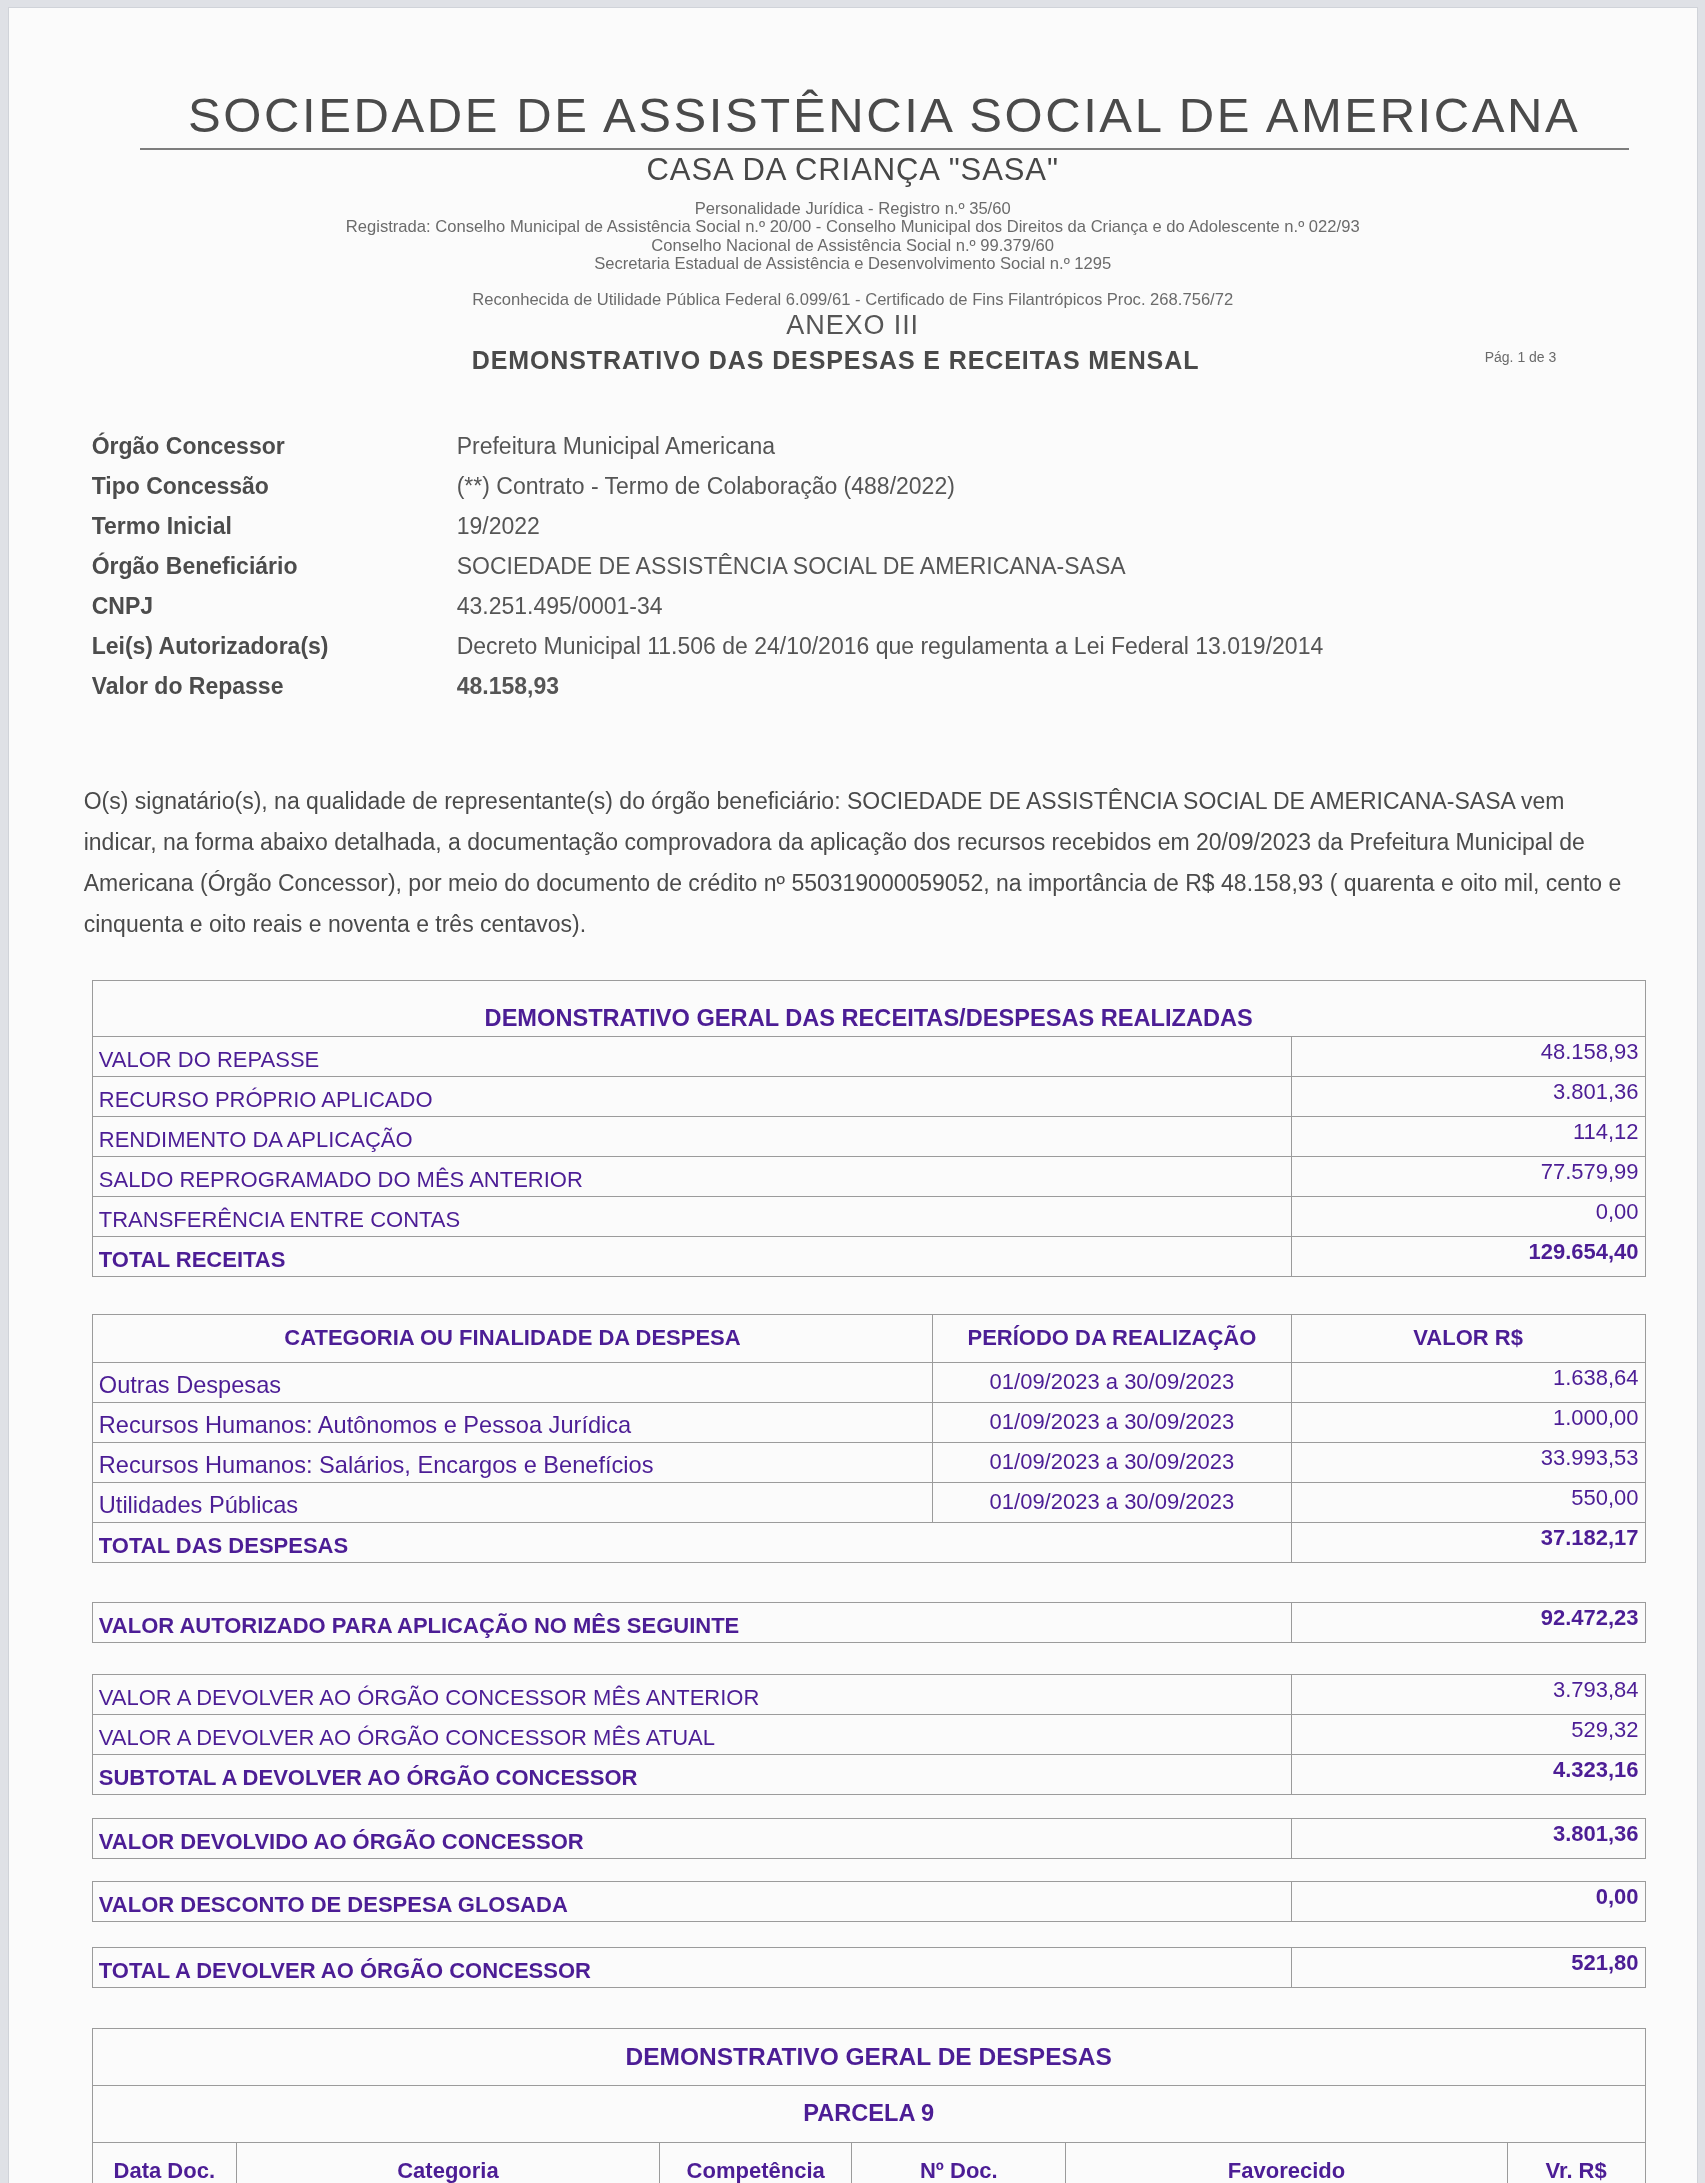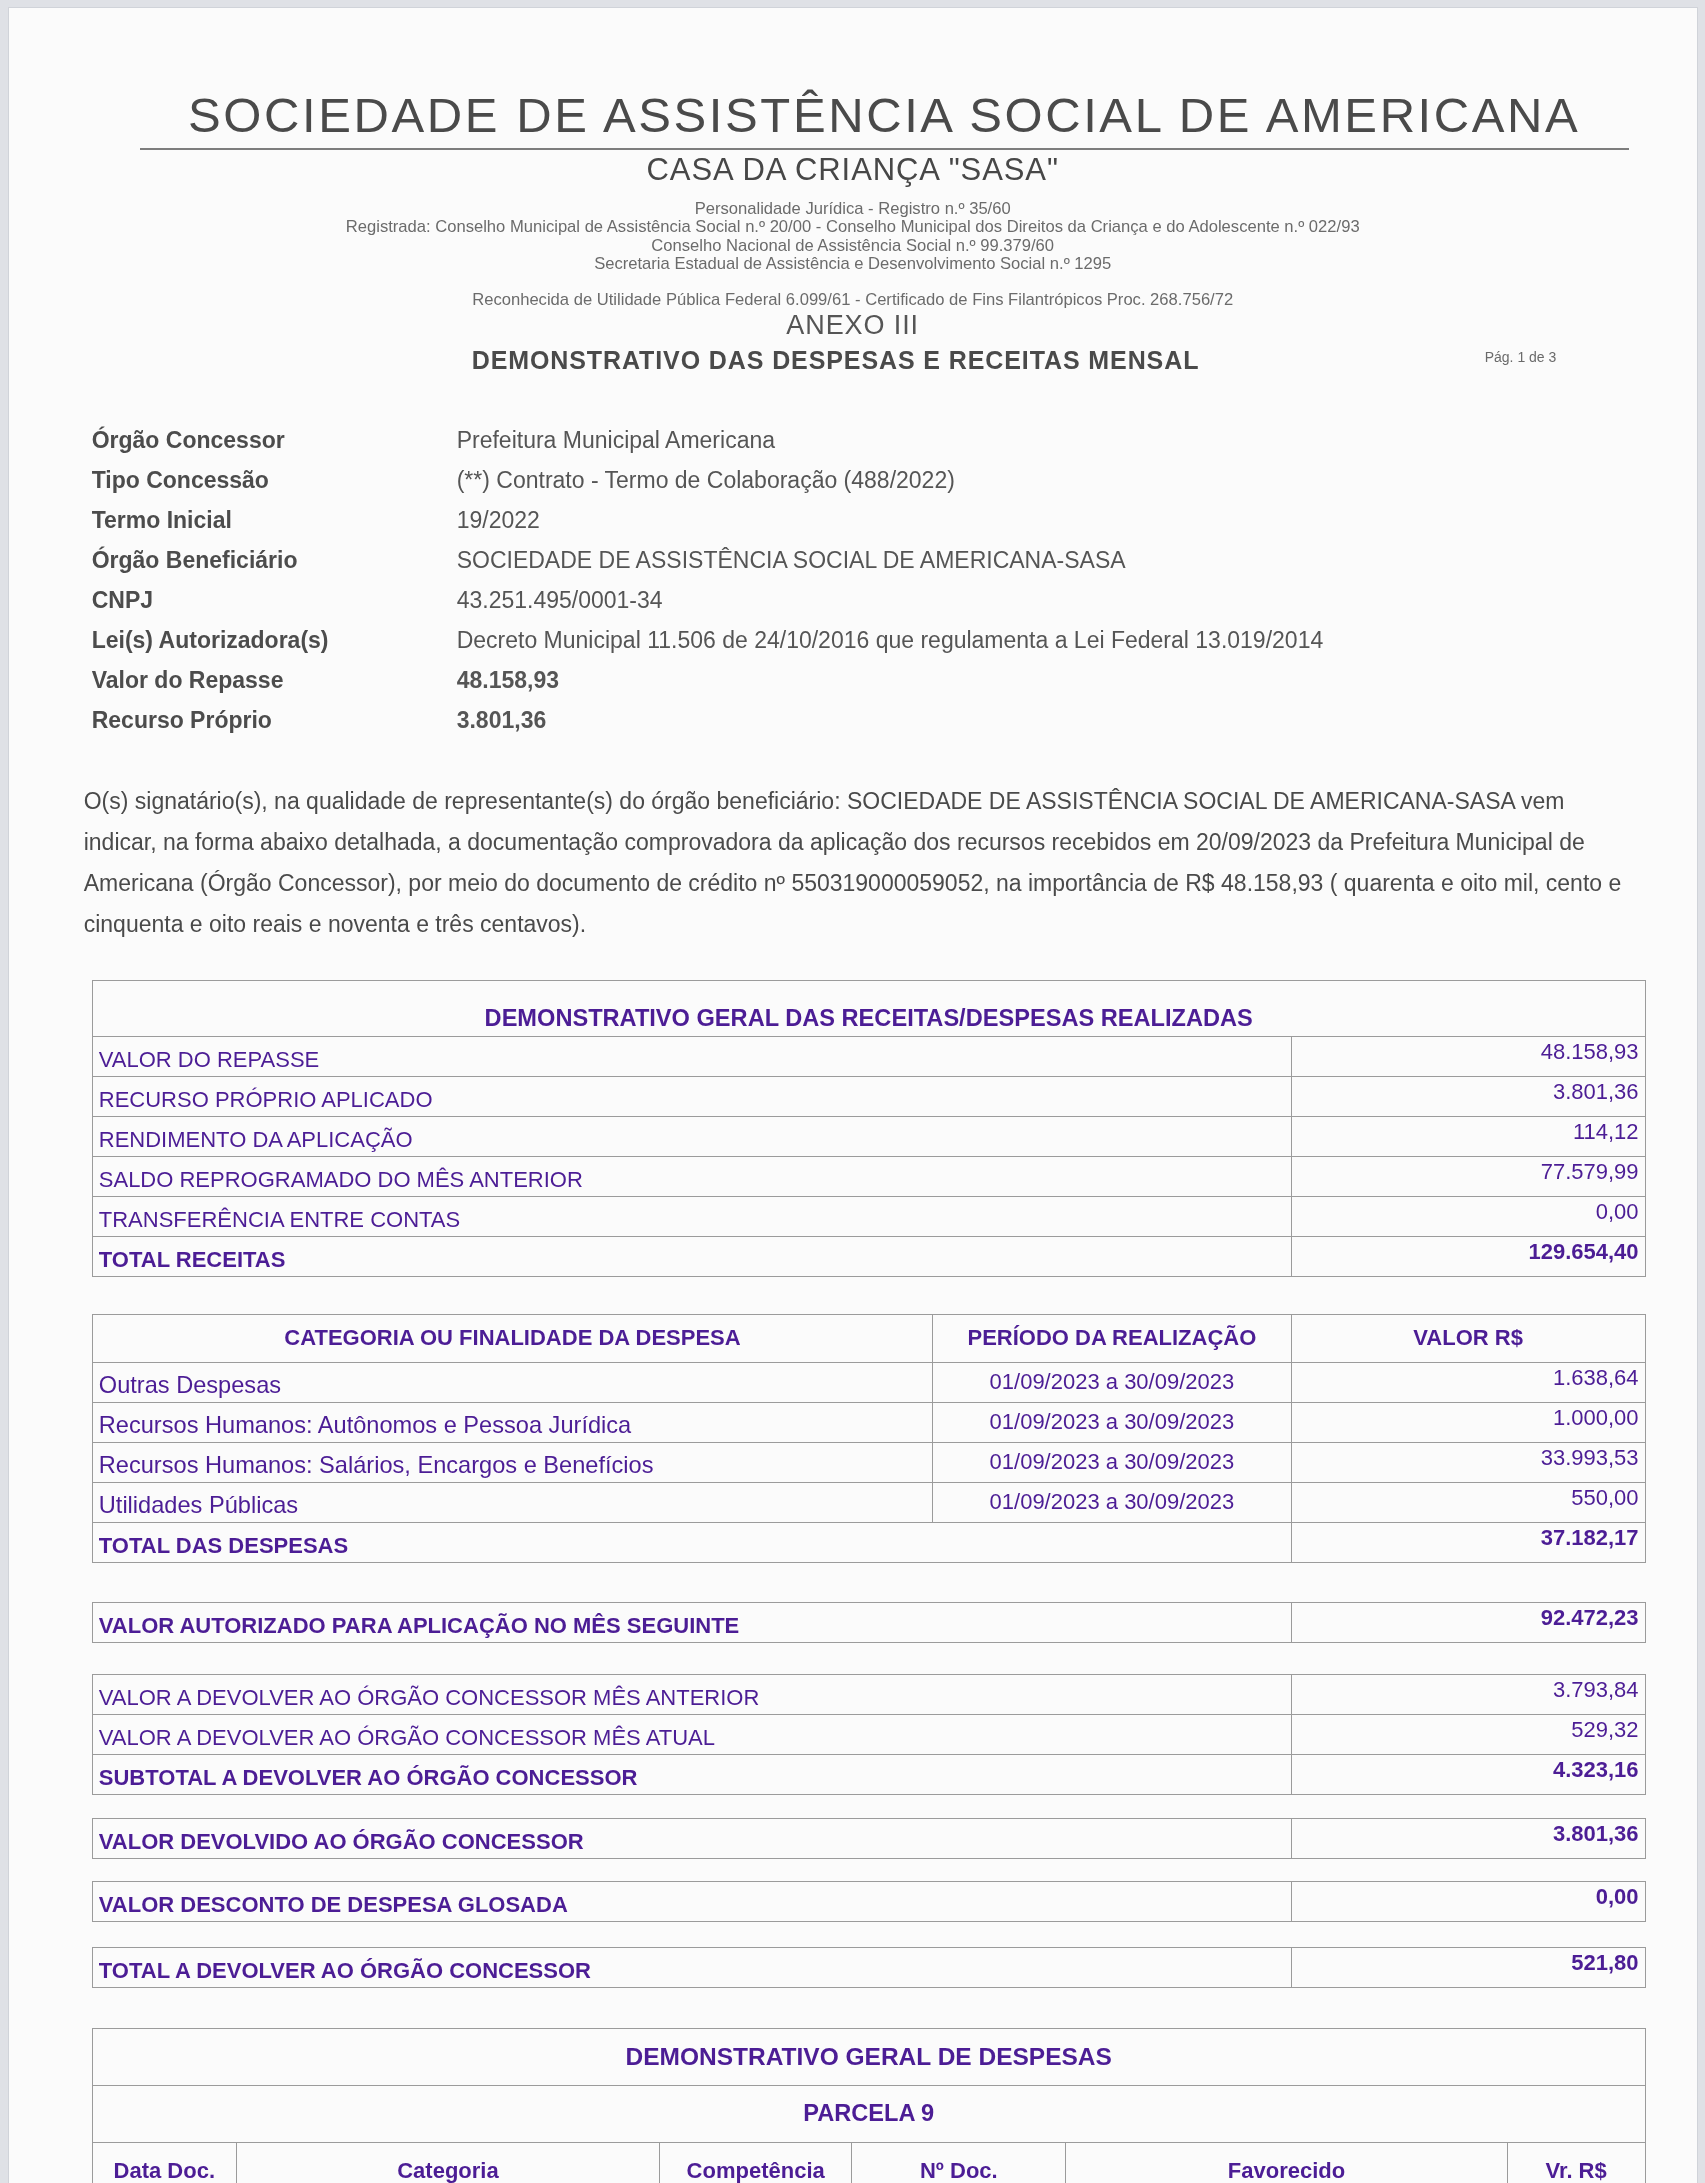--- a/index.html
+++ b/index.html
@@ -25,21 +25,21 @@
     border-bottom: 2.6px solid #7d7d7d; line-height: 52px; padding-bottom: 7px;
   }
   .subtitle { left: 0; top: 144px; width: 1688px; text-align:center; font-size: 31px; color:#474747; letter-spacing:0.9px; }
   .reg { left: 0; width: 1688px; text-align: center; font-size: 16.6px; color: #6b6b6b; line-height: 17.5px; }
   .anexo { left: 0; top: 302px; width: 1688px; text-align:center; font-size: 27px; color:#555; letter-spacing: 0.9px;}
   .demo-title { left: 463px; top: 338px; font-size: 25px; font-weight: bold; color:#4a4a4a; letter-spacing: 0.9px; }
   .page-num { left: 1476px; top: 341px; font-size: 14px; color:#6a6a6a; }
 
   
   .info { left: 83px; top: 419px; }
-  .info-row { display: flex; height: 40px; }
+  .info-row { display: flex; height: 40px; align-items: center; }
   .info-label { width: 365px; font-size: 23px; font-weight: bold; color:#4c4c4c; }
   .info-value { font-size: 23px; color:#555; }
   .info-value.bold { font-weight: bold; }
 
   .para { left: 75px; top: 773px; width: 1554px; font-size: 23px; line-height: 41px; color:#4a4a4a; }
 
   
   table { border-collapse: collapse; position: absolute; left: 83px; width: 1554px; }
   td, th { border: 1.7px solid #9b9b9b; font-size: 22px; color: #4c1d95; padding: 0 6.1px; }
   th { font-weight: bold; }
@@ -85,24 +85,20 @@
         <span class="info-value">43.251.495/0001-34</span>
       </div>
     <div class="info-row">
         <span class="info-label">Lei(s) Autorizadora(s)</span>
         <span class="info-value">Decreto Municipal 11.506 de 24/10/2016 que regulamenta a Lei Federal 13.019/2014</span>
       </div>
     <div class="info-row">
         <span class="info-label">Valor do Repasse</span>
         <span class="info-value bold">48.158,93</span>
       </div>
-    <div class="info-row">
-        <span class="info-label">Recurso Próprio</span>
-        <span class="info-value bold">3.801,36</span>
-      </div>
   </div>
 
   <div class="abs para">O(s) signatário(s), na qualidade de representante(s) do órgão beneficiário: SOCIEDADE DE ASSISTÊNCIA SOCIAL DE AMERICANA-SASA vem indicar, na forma abaixo detalhada, a documentação comprovadora da aplicação dos recursos recebidos em 20/09/2023 da Prefeitura Municipal de Americana (Órgão Concessor), por meio do documento de crédito nº 550319000059052,  na importância de R$ 48.158,93  ( quarenta e oito mil, cento e cinquenta e oito reais e noventa e três centavos).</div>
 
   <table style="top:972px">
     <tbody>
         <tr style="height:56px">
           <th colspan="2" style="vertical-align:bottom; font-size:23.6px; padding-bottom:4.4px">DEMONSTRATIVO GERAL DAS RECEITAS/DESPESAS REALIZADAS</th>
         </tr>
     <tr style="height:40px">

